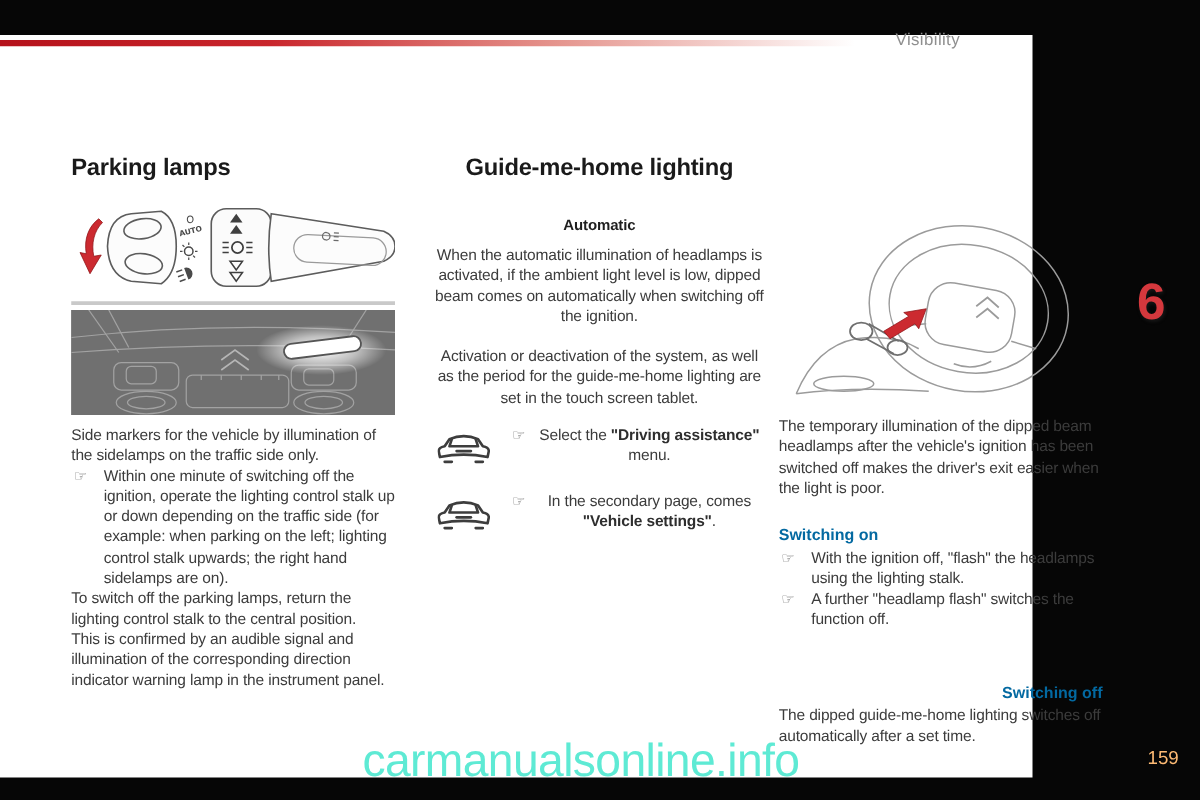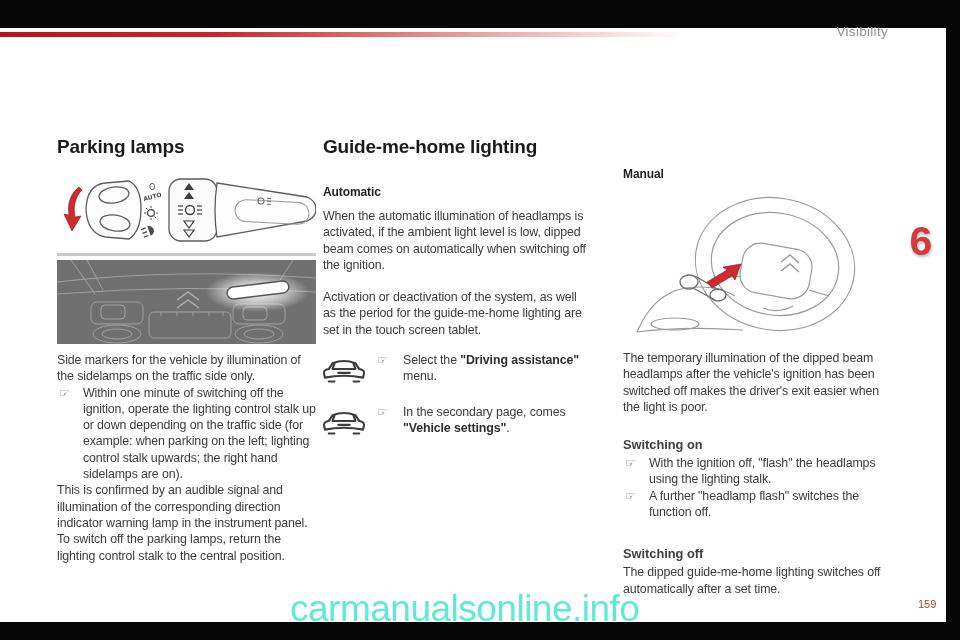--- a/index.html
+++ b/index.html
@@ -3,48 +3,48 @@
 <meta charset="utf-8">
 <style>
   html,body{margin:0;padding:0;}
   body{
     width:960px;height:640px;position:relative;overflow:hidden;
     background:#060606;
     font-family:"Liberation Sans","DejaVu Sans",sans-serif;
     -webkit-font-smoothing:antialiased;
   }
   .page{
-    position:absolute;top:28px;left:0;width:946px;height:596px;
+    position:absolute;top:28px;left:0;width:826px;height:596px;
     background:#ffffff;
   }
   .red-rule{
     position:absolute;top:4px;left:0;width:720px;height:5px;
     background:linear-gradient(90deg,#b5121b 0%,#c9262c 30%,#e5958e 62%,rgba(255,255,255,0) 95%);
   }
   .section-header{
     position:absolute;top:-4px;right:58px;
     font-size:13.5px;color:#8f8f8f;letter-spacing:.3px;
   }
   .chapter-num{
     position:absolute;left:903px;top:190px;width:36px;
     font-size:41px;font-weight:bold;color:#d5383d;text-align:center;
     text-shadow:1px 2px 3px rgba(60,60,60,.35);
   }
   .col{position:absolute;top:92px;}
   .col-left{left:57px;width:259px;}
-  .col-mid{left:323px;width:263px;}
+  .col-mid{left:348px;width:263px;text-align:center;}
   .col-right{left:623px;width:259px;top:139px;}
   h1{
-    font-size:19px;font-weight:bold;color:#1a1a1a;margin:16px 0 13px 0;letter-spacing:-.2px;
+    font-size:19px;font-weight:bold;color:#1a1a1a;margin:4px 0 13px 0;letter-spacing:-.2px;
   }
   h2{
     font-size:12px;font-weight:bold;color:#1f1f1f;margin:0 0 9px 0;letter-spacing:-.1px;
   }
   h3{
-    font-size:12.8px;font-weight:bold;color:#404040;margin:14px 0 3px 0;
+    font-size:12.8px;font-weight:bold;color:#0369a1;margin:14px 0 3px 0;
   }
   p,.btxt{
     font-size:12.4px;line-height:16.3px;color:#3c3c3c;margin:0;letter-spacing:-.12px;
   }
   p + p{margin-top:0;}
   .gap{height:16px;}
   .bullet{display:flex;margin:0;}
   .hand{
     flex:0 0 24px;font-size:12px;color:#6d6d6d;line-height:16.3px;padding-left:2px;
   }
@@ -55,21 +55,21 @@
   .carfig{background:#707070;}
   .step{display:flex;align-items:flex-start;margin:14px 0 0 0;}
   .step .caricon{flex:0 0 46px;padding-top:2px;}
   .step .hand{flex:0 0 26px;padding-left:8px;}
   .step .btxt{flex:1;}
   b{font-weight:bold;color:#2e2e2e;}
   .bottom-bar{
     position:absolute;left:0;bottom:0;width:960px;height:18px;background:#060606;
   }
   .page-num{
-    position:absolute;left:918px;top:598px;font-size:11px;color:#c2410c;z-index:1;
+    position:absolute;left:918px;top:598px;font-size:15px;color:#fdba74;z-index:1;
   }
   .watermark{
     position:absolute;left:290px;top:588px;z-index:2;
     font-size:37px;font-weight:normal;color:#5eead4;letter-spacing:-.5px;
   }
 </style>
 </head>
 <body>
 
 <div class="page">
@@ -192,22 +192,22 @@
         </g>
       </svg>
     </div>
 
     <div style="height:8px"></div>
     <p>Side markers for the vehicle by illumination of the sidelamps on the traffic side only.</p>
     <div class="bullet">
       <span class="hand">☞</span>
       <span class="btxt">Within one minute of switching off the ignition, operate the lighting control stalk up or down depending on the traffic side (for example: when parking on the left; lighting control stalk upwards; the right hand sidelamps are on).</span>
     </div>
+    <p>To switch off the parking lamps, return the lighting control stalk to the central position.</p>
     <p>This is confirmed by an audible signal and illumination of the corresponding direction indicator warning lamp in the instrument panel.</p>
-    <p>To switch off the parking lamps, return the lighting control stalk to the central position.</p>
   </div>
 
   <div class="col col-mid">
     <h1>Guide-me-home lighting</h1>
     <div style="height:14px"></div>
     <h2>Automatic</h2>
     <p>When the automatic illumination of headlamps is activated, if the ambient light level is low, dipped beam comes on automatically when switching off the ignition.</p>
     <div class="gap"></div>
     <p>Activation or deactivation of the system, as well as the period for the guide-me-home lighting are set in the touch screen tablet.</p>
 
@@ -232,21 +232,20 @@
           <path d="M6,28 L12,28 M32,28 L38,28"></path>
           <path d="M16,19 L28,19"></path>
         </svg>
       </span>
       <span class="hand">☞</span>
       <span class="btxt"><span>In the secondary page, comes </span><b>"Vehicle settings"</b><span>.</span></span>
     </div>
   </div>
 
   <div class="col col-right">
-    <h2>Manual</h2>
 
     <div class="fig" style="margin:6px 0 10px 0;">
       <svg width="259" height="150" viewBox="0 0 259 150" fill="none" stroke="#9b9b9b" stroke-width="1.2">
 
         <path d="M14,142 Q30,104 62,98 Q92,94 112,106"></path>
         <path d="M14,142 Q60,136 120,140"></path>
         <ellipse cx="52" cy="134" rx="24" ry="6"></ellipse>
 
         <g transform="rotate(10 152 74)">
           <ellipse cx="152" cy="74" rx="80" ry="66"></ellipse>
@@ -278,21 +277,21 @@
     <h3 style="margin-top:22px;">Switching on</h3>
     <div class="bullet">
       <span class="hand">☞</span>
       <span class="btxt">With the ignition off, "flash" the headlamps using the lighting stalk.</span>
     </div>
     <div class="bullet">
       <span class="hand">☞</span>
       <span class="btxt">A further "headlamp flash" switches the function off.</span>
     </div>
 
-    <h3 style="margin-top:26px;">Switching off</h3>
+    <h3 style="margin-top:43px;text-align:right;">Switching off</h3>
     <p>The dipped guide-me-home lighting switches off automatically after a set time.</p>
   </div>
 
 </div>
 
 <div class="page-num">159</div>
 <div class="bottom-bar"></div>
 <div class="watermark">carmanualsonline.info</div>
 
 </body></html>

